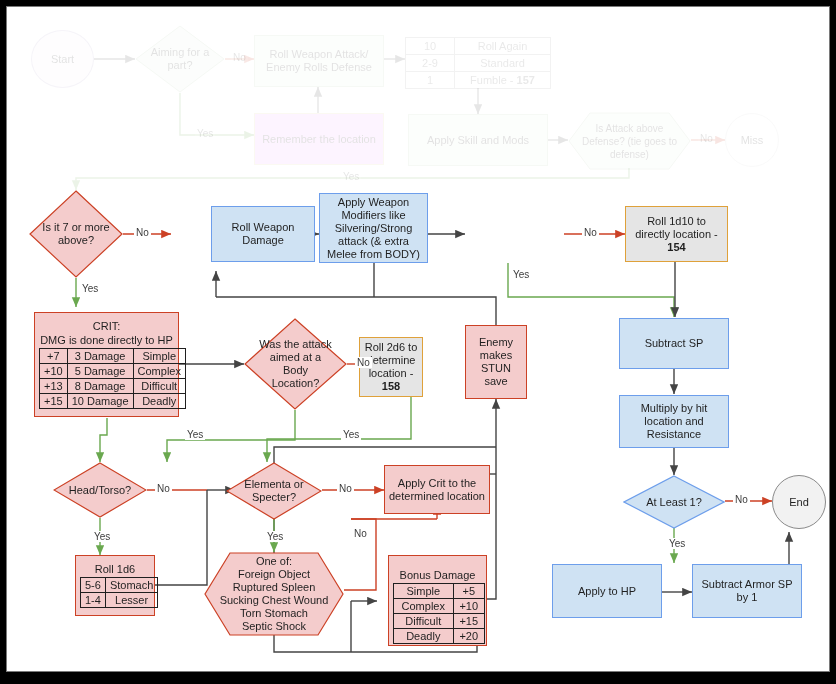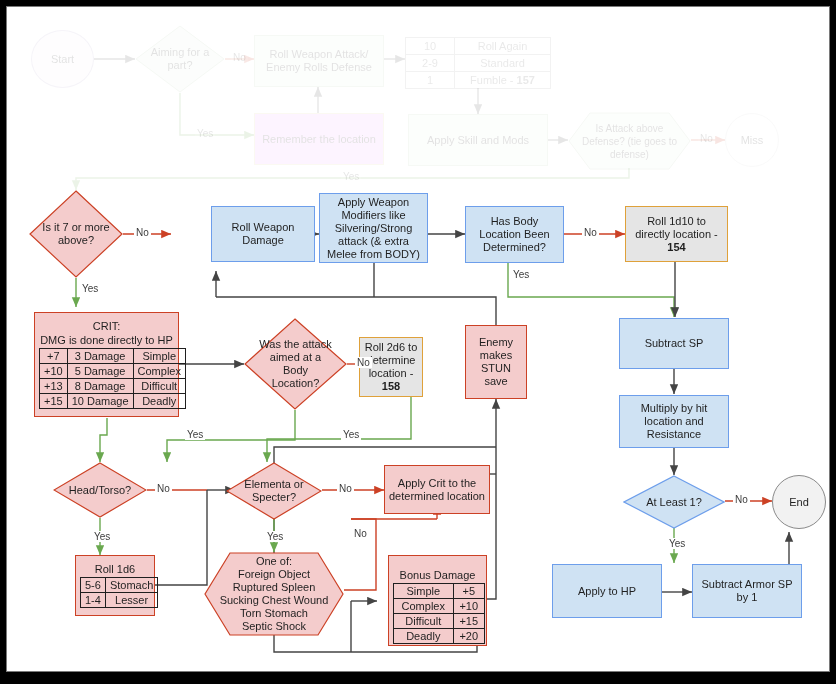--- a/index.html
+++ b/index.html
@@ -327,23 +327,20 @@
   </div>
 
   <div class="node box-blue" style="left:164px; top:199px; width:104px; height:56px;margin-left:40px;">
     <span class="lbl">Roll Weapon Damage</span>
   </div>
 
   <div class="node box-blue" style="left:312px; top:186px; width:109px; height:70px;">
     <span class="lbl">Apply Weapon Modifiers like Silvering/Strong attack (&amp; extra Melee from BODY)</span>
   </div>
 
-  <div class="node box-blue" style="left:458px; top:199px; width:99px; height:57px;">
-    <span class="lbl">Has Body Location Been Determined?</span>
-  </div>
 
   <div class="node box-yellow2" style="left:618px; top:199px; width:103px; height:56px; flex-direction:column;">
     <span>Roll 1d10 to</span>
     <span>directly location -</span>
     <b>154</b>
   </div>
 
   <div class="node box-blue" style="left:612px; top:311px; width:110px; height:51px;">
     <span class="lbl">Subtract SP</span>
   </div>

